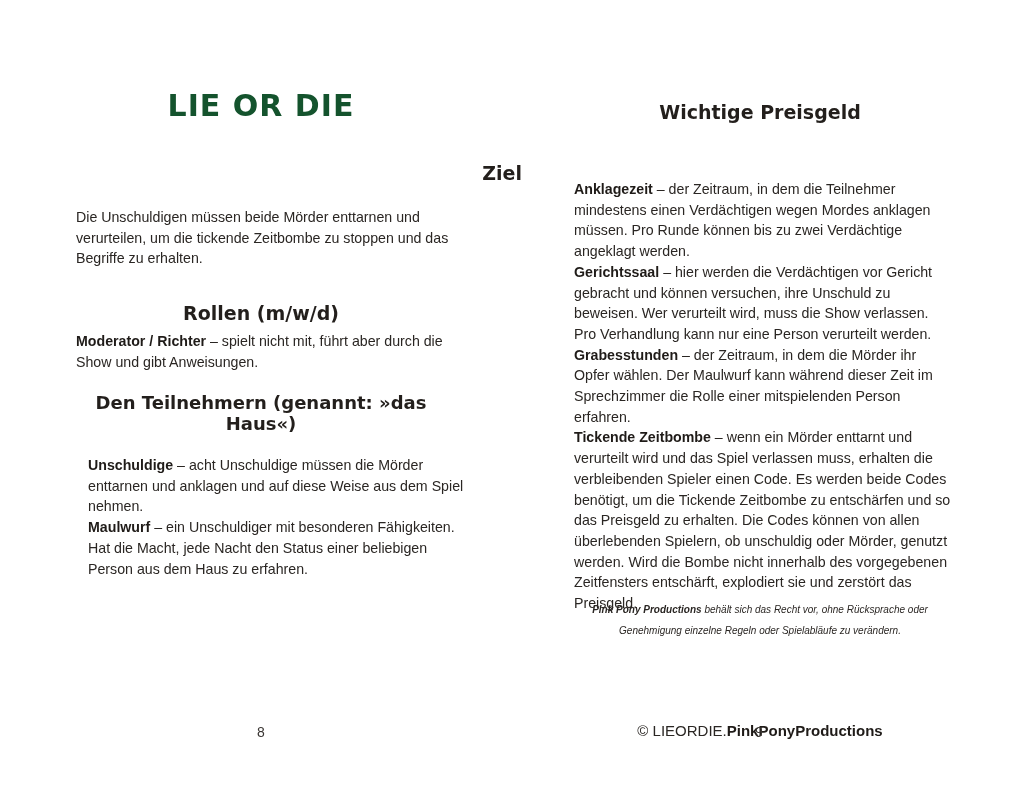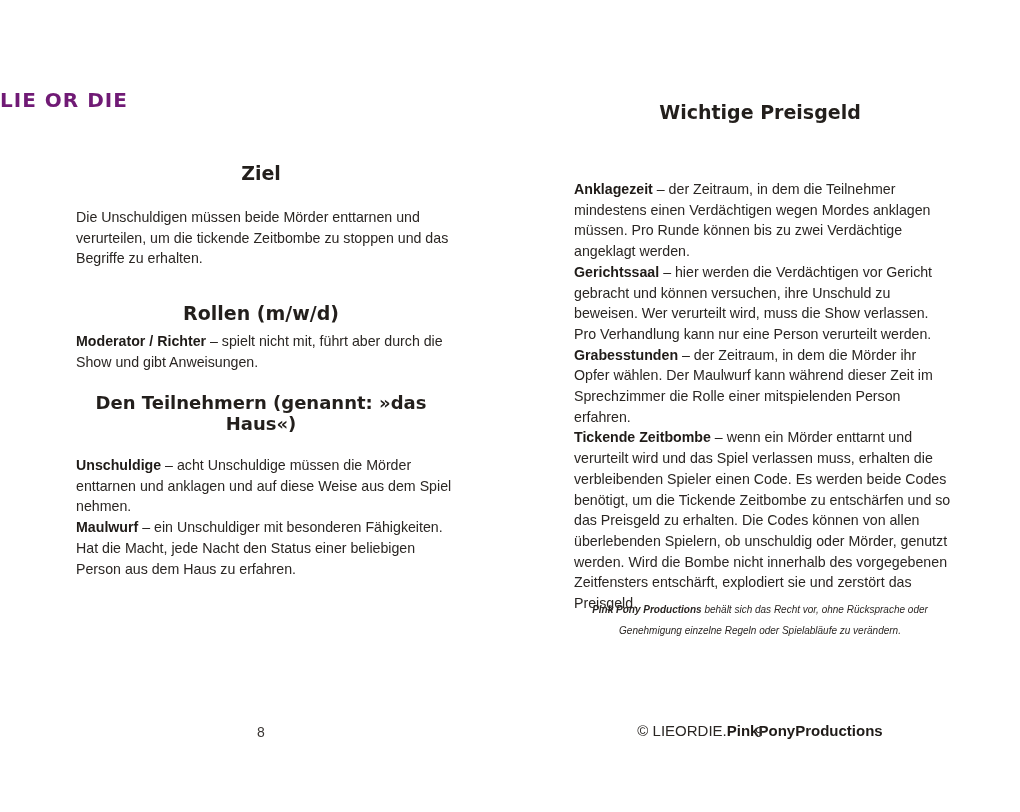--- a/index.html
+++ b/index.html
@@ -4,45 +4,45 @@
   <style>
     * { margin: 0; padding: 0; box-sizing: border-box; }
     html, body { width: 1020px; height: 812px; background: #ffffff; overflow: hidden; }
     body { position: relative; font-family: "Liberation Sans", "DejaVu Sans", sans-serif; color: #231f1c; }
     .page { position: absolute; top: 0; height: 812px; }
     .page-left { left: 0; width: 510px; }
     .page-right { left: 510px; width: 510px; }
 
     .book-title {
       position: absolute; left: 0; width: 522px; top: 88px;
-      text-align: left; font-family: "DejaVu Sans", sans-serif;
-      font-weight: bold; font-size: 20px; letter-spacing: 1px; color: #701a75;
+      text-align: center; font-family: "DejaVu Sans", sans-serif;
+      font-weight: bold; font-size: 30px; letter-spacing: 1px; color: #14532d;
     }
     .h2 {
       position: absolute; text-align: center;
       font-family: "DejaVu Sans", sans-serif; font-size: 19px; color: #231f1c;
       font-weight: 600;
     }
-    .h2-ziel { left: 0; width: 522px; top: 162px; }
+    .h2-ziel { left: 0; width: 522px; top: 162px; text-align: right; }
     .h2-rollen { left: 0; width: 522px; top: 302px; }
     .h2-begriffe { left: 0; width: 500px; top: 101px; }
 
     .body {
       position: absolute; font-size: 14.2px; line-height: 20.7px; color: #2a2623;
       font-family: "Liberation Sans", sans-serif;
     }
     .body b, .term { font-weight: bold; color: #1f1b18; }
     .ziel-text { left: 76px; width: 380px; top: 207px; }
     .moderator { left: 76px; width: 380px; top: 331px; }
     .subhead {
       position: absolute; left: 60px; width: 402px; top: 392px;
       text-align: center; font-family: "DejaVu Sans", sans-serif;
       font-weight: bold; font-size: 18px; line-height: 21px; color: #231f1c;
     }
-    .roles { left: 76px; width: 380px; top: 455px; }
+    .roles { left: 88px; width: 380px; top: 455px; }
 
     .terms { left: 64px; width: 380px; top: 179px; }
     .disclaimer {
       position: absolute; left: 60px; width: 380px; top: 600px;
       text-align: center; font-style: italic; font-size: 10px; line-height: 20.7px; color: #2a2623;
     }
     .disclaimer .brand { font-weight: bold; }
     .copyright {
       position: absolute; left: 60px; width: 380px; top: 674px;
       text-align: center; font-size: 15px; color: #2a2623; margin-top: 48px;

